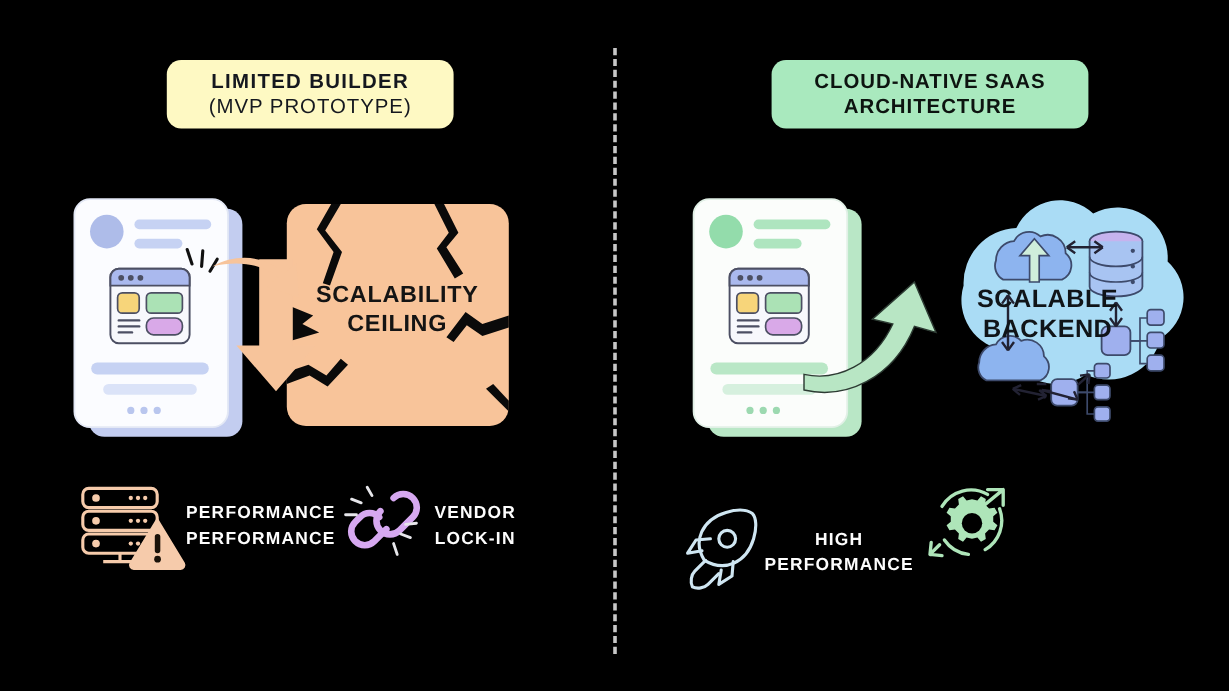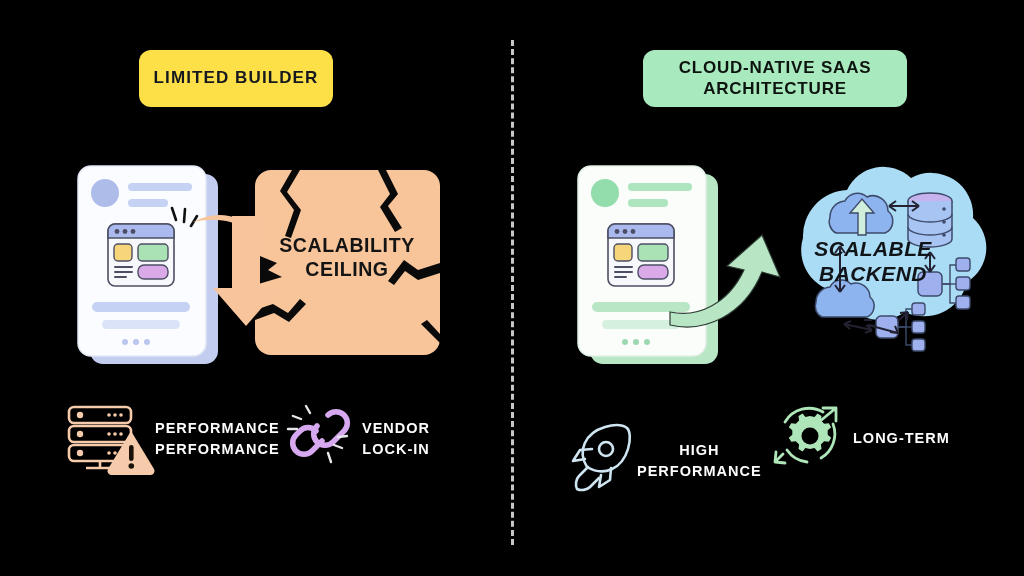--- a/index.html
+++ b/index.html
@@ -18,36 +18,36 @@
 
   
   .badge {
     position:absolute; border-radius:12px;
     display:flex; flex-direction:column; align-items:center; justify-content:center;
     text-align:center; letter-spacing:.6px; line-height:1.18;
   }
   .badge .l1 { font-weight:bold; }
   .badge .l2 { font-weight:normal; }
   #badge-left {
-    left:139px; top:50px; width:194px; height:57px;
-    background:#fde047; color:#15181f;
+    left:139px; top:50px; width:239px; height:57px;
+    background:#fef9c3; color:#15181f;
   }
   #badge-left .l1 { font-size:17px; letter-spacing:1.1px; }
   #badge-left .l2 { font-size:17px; letter-spacing:.8px; }
   #badge-right {
     left:643px; top:50px; width:264px; height:57px;
     background:#a9e9be; color:#0d1410;
   }
   #badge-right .l1 { font-size:17px; font-weight:bold; letter-spacing:.8px; }
   #badge-right .l2 { font-size:17px; font-weight:bold; letter-spacing:.8px;text-align:center; }
 
   
   .illus { position:absolute; }
-  #illus-left  { left:60px;  top:160px; width:400px; height:215px; }
-  #illus-right { left:558px; top:160px; width:430px; height:215px;font-style:italic; }
+  #illus-left  { left:44px;  top:160px; width:400px; height:215px; }
+  #illus-right { left:558px; top:160px; width:430px; height:215px; }
 
   
   .feature {
     position:absolute; width:200px;
     display:flex; flex-direction:row; align-items:center;
   }
   .feature .ficon { height:72px; display:flex; align-items:center; justify-content:center; }
   .feature .flabel {
     margin-top:6px; text-align:center; font-size:14.5px; font-weight:bold;
     letter-spacing:1.0px; line-height:1.45; color:#fdfdfd;
@@ -61,20 +61,21 @@
 </style>
 </head>
 <body>
 
 <div class="stage">
 
   <div class="divider"></div>
 
   <div class="badge" id="badge-left">
     <span class="l1">LIMITED BUILDER</span>
+    <span class="l2">(MVP PROTOTYPE)</span>
   </div>
 
   <div class="badge" id="badge-right">
     <span class="l1">CLOUD-NATIVE SAAS</span>
     <span class="l2">ARCHITECTURE</span>
   </div>
 
   <div class="illus" id="illus-left">
     <svg width="400" height="215" viewBox="0 0 400 215">
 
@@ -332,17 +333,16 @@
           <path d="M52 22 l17 -14 M69 8 l-13 0 M69 8 l0 13"></path>
         </g>
         <path d="M43 16
              l4.5 1 l3 -3.5 l4 2.4 l-0.6 4.6 l3.3 3.3 l4.6 -0.6 l2.4 4 l-3.5 3 l0 4.6 l3.5 3 l-2.4 4 l-4.6 -0.6
              l-3.3 3.3 l0.6 4.6 l-4 2.4 l-3 -3.5 l-4.5 1 l-4.5 -1 l-3 3.5 l-4 -2.4 l0.6 -4.6 l-3.3 -3.3 l-4.6 0.6
              l-2.4 -4 l3.5 -3 l0 -4.6 l-3.5 -3 l2.4 -4 l4.6 0.6 l3.3 -3.3 l-0.6 -4.6 l4 -2.4 l3 3.5 z" fill="#aee5b9"></path>
         <circle cx="43" cy="36" r="8.5" fill="#000"></circle>
       </svg>
     </div>
     <div class="flabel">
-      <div>LONG-TERM</div>
     </div>
   </div>
 
 </div>
 
 </body></html>

